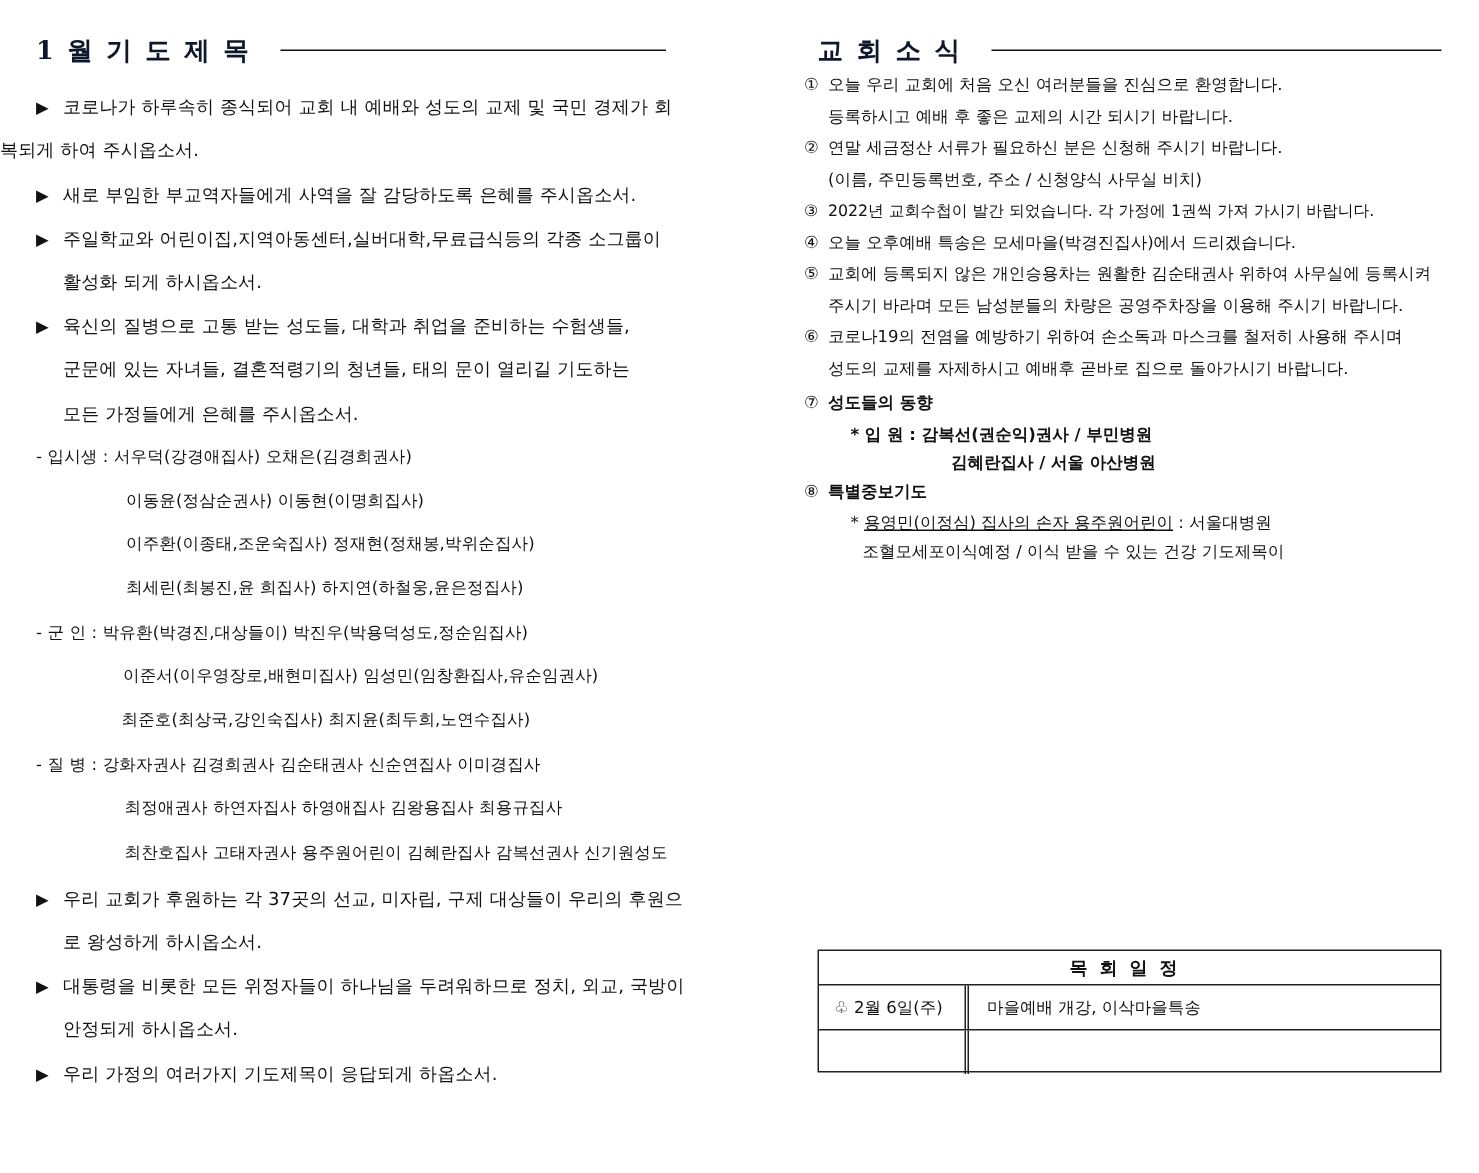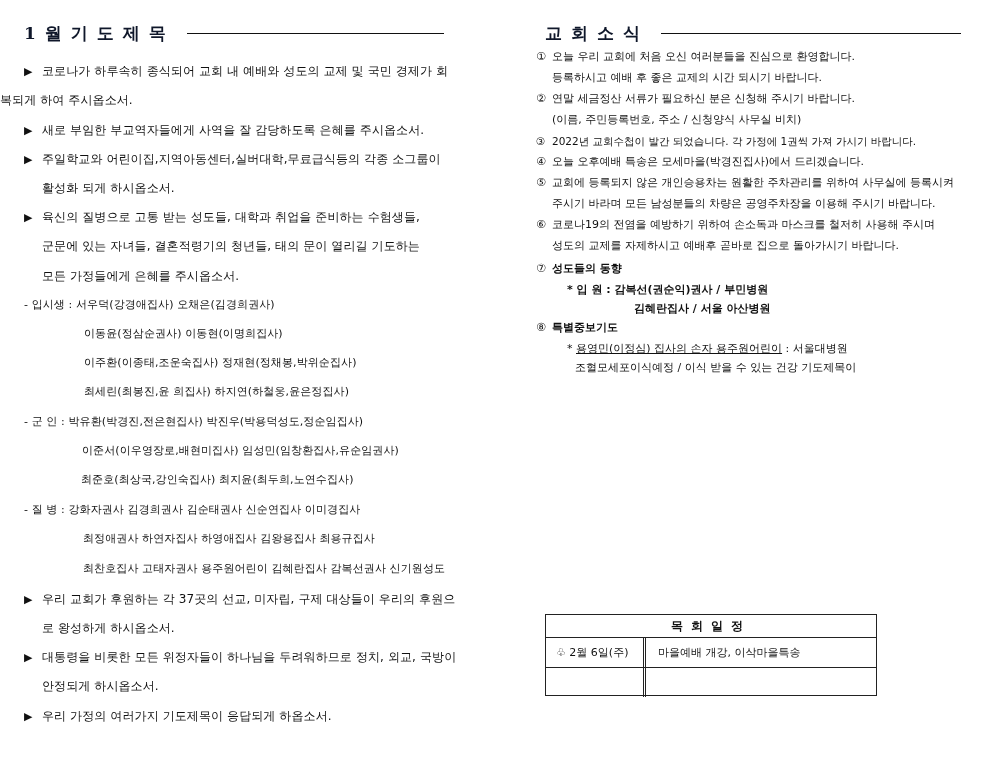--- a/index.html
+++ b/index.html
@@ -28,21 +28,21 @@
   .tri { display: inline-block; width: 18px; font-size: 11px; }
 
   .nline {
     position: absolute; left: 0; font-size: 11px; line-height: 14px; white-space: nowrap;
   }
   .circ { display: inline-block; width: 16px; }
   .bold { font-weight: bold; }
   .ul { text-decoration: underline; margin-top: 21px; }
 
   .schedule {
-    position: absolute; left: 545px; top: 614px; width: 332px; height: 82px;
+    position: absolute; left: 545px; top: 633px; width: 416px; height: 82px;
     border: 1px solid #222; box-sizing: border-box;
   }
   .sch-title {
     height: 22px; border-bottom: 1px solid #222; text-align: center;
     font-weight: bold; font-size: 12px; line-height: 22px; letter-spacing: 8px;
   }
   .sch-row { display: flex; height: 29px; border-bottom: 1px solid #222; }
   .sch-row:last-child { border-bottom: none; }
   .sch-date {
     width: 100px; border-right: 3px double #222; font-size: 11px; line-height: 29px;
@@ -66,21 +66,21 @@
   <div class="pline" style="top:180px; left:18px"><span>활성화 되게 하시옵소서.</span></div>
   <div class="pline" style="top:209px"><span class="tri">▶</span><span>육신의 질병으로 고통 받는 성도들, 대학과 취업을 준비하는 수험생들,</span></div>
   <div class="pline" style="top:238px; left:18px"><span>군문에 있는 자녀들, 결혼적령기의 청년들, 태의 문이 열리길 기도하는</span></div>
   <div class="pline" style="top:268px; left:18px"><span>모든 가정들에게 은혜를 주시옵소서.</span></div>
 
   <div class="pline" style="top:297px; font-size:11px"><span>- 입시생 : 서우덕(강경애집사) 오채은(김경희권사)</span></div>
   <div class="pline" style="top:326px; left:60px; font-size:11px"><span>이동윤(정삼순권사) 이동현(이명희집사)</span></div>
   <div class="pline" style="top:355px; left:60px; font-size:11px"><span>이주환(이종태,조운숙집사)   정재현(정채봉,박위순집사)</span></div>
   <div class="pline" style="top:384px; left:60px; font-size:11px"><span>최세린(최봉진,윤   희집사) 하지연(하철웅,윤은정집사)</span></div>
 
-  <div class="pline" style="top:414px; font-size:11px"><span>- 군 인 :  박유환(박경진,전은현집사) 박진우(박용덕성도,정순임집사)</span></div>
+  <div class="pline" style="top:414px; font-size:11px"><span>- 군 인 :  박유환(박경진,대상들이) 박진우(박용덕성도,정순임집사)</span></div>
   <div class="pline" style="top:443px; left:58px; font-size:11px"><span>이준서(이우영장로,배현미집사)   임성민(임창환집사,유순임권사)</span></div>
   <div class="pline" style="top:472px; left:57px; font-size:11px"><span>최준호(최상국,강인숙집사) 최지윤(최두희,노연수집사)</span></div>
 
   <div class="pline" style="top:502px; font-size:11px"><span>- 질 병 :  강화자권사 김경희권사 김순태권사 신순연집사 이미경집사</span></div>
   <div class="pline" style="top:531px; left:59px; font-size:11px"><span>최정애권사 하연자집사 하영애집사 김왕용집사 최용규집사</span></div>
   <div class="pline" style="top:561px; left:59px; font-size:11px"><span>최찬호집사 고태자권사 용주원어린이 김혜란집사 감복선권사 신기원성도</span></div>
 
   <div class="pline" style="top:591px"><span class="tri">▶</span><span>우리 교회가 후원하는 각 37곳의 선교, 미자립, 구제 대상들이 우리의 후원으</span></div>
   <div class="pline" style="top:620px; left:18px"><span>로 왕성하게 하시옵소서.</span></div>
   <div class="pline" style="top:649px"><span class="tri">▶</span><span>대통령을 비롯한 모든 위정자들이 하나님을 두려워하므로 정치, 외교, 국방이</span></div>
@@ -93,21 +93,21 @@
     <span>교회소식</span>
     <span class="rule"></span>
   </div>
 
   <div class="nline" style="top:50px; left:-9px"><span class="circ">①</span><span>오늘 우리 교회에 처음 오신 여러분들을 진심으로 환영합니다.</span></div>
   <div class="nline" style="top:71px; left:7px"><span>등록하시고 예배 후 좋은 교제의 시간 되시기 바랍니다.</span></div>
   <div class="nline" style="top:92px; left:-9px"><span class="circ">②</span><span>연말 세금정산 서류가 필요하신 분은 신청해 주시기 바랍니다.</span></div>
   <div class="nline" style="top:113px; left:7px"><span>(이름, 주민등록번호, 주소 / 신청양식 사무실 비치)</span></div>
   <div class="nline" style="top:134px; left:-9px; font-size:10.5px"><span class="circ">③</span><span>2022년 교회수첩이 발간 되었습니다. 각 가정에 1권씩 가져 가시기 바랍니다.</span></div>
   <div class="nline" style="top:155px; left:-9px"><span class="circ">④</span><span>오늘 오후예배 특송은 모세마을(박경진집사)에서 드리겠습니다.</span></div>
-  <div class="nline" style="top:176px; left:-9px"><span class="circ">⑤</span><span>교회에 등록되지 않은 개인승용차는 원활한 주차관리를 위하여 사무실에 등록시켜</span></div>
+  <div class="nline" style="top:176px; left:-9px"><span class="circ">⑤</span><span>교회에 등록되지 않은 개인승용차는 원활한 김순태권사 위하여 사무실에 등록시켜</span></div>
   <div class="nline" style="top:197px; left:7px"><span>주시기 바라며 모든 남성분들의 차량은 공영주차장을 이용해 주시기 바랍니다.</span></div>
   <div class="nline" style="top:218px; left:-9px"><span class="circ">⑥</span><span>코로나19의 전염을 예방하기 위하여 손소독과 마스크를 철저히 사용해 주시며</span></div>
   <div class="nline" style="top:239px; left:7px"><span>성도의 교제를 자제하시고 예배후 곧바로 집으로 돌아가시기 바랍니다.</span></div>
 
   <div class="nline bold" style="top:262px; left:-9px"><span class="circ" style="font-weight:normal">⑦</span><span>성도들의 동향</span></div>
   <div class="nline bold" style="top:283px; left:22px"><span>* 입 원 :</span> <span>감복선(권순익)권사 / 부민병원</span></div>
   <div class="nline bold" style="top:302px; left:89px"><span>김혜란집사 / 서울 아산병원</span></div>
 
   <div class="nline bold" style="top:321px; left:-9px"><span class="circ" style="font-weight:normal">⑧</span><span>특별중보기도</span></div>
   <div class="nline" style="top:342px; left:22px"><span>*</span> <span class="ul">용영민(이정심) 집사의 손자 용주원어린이</span><span> : 서울대병원</span></div>

